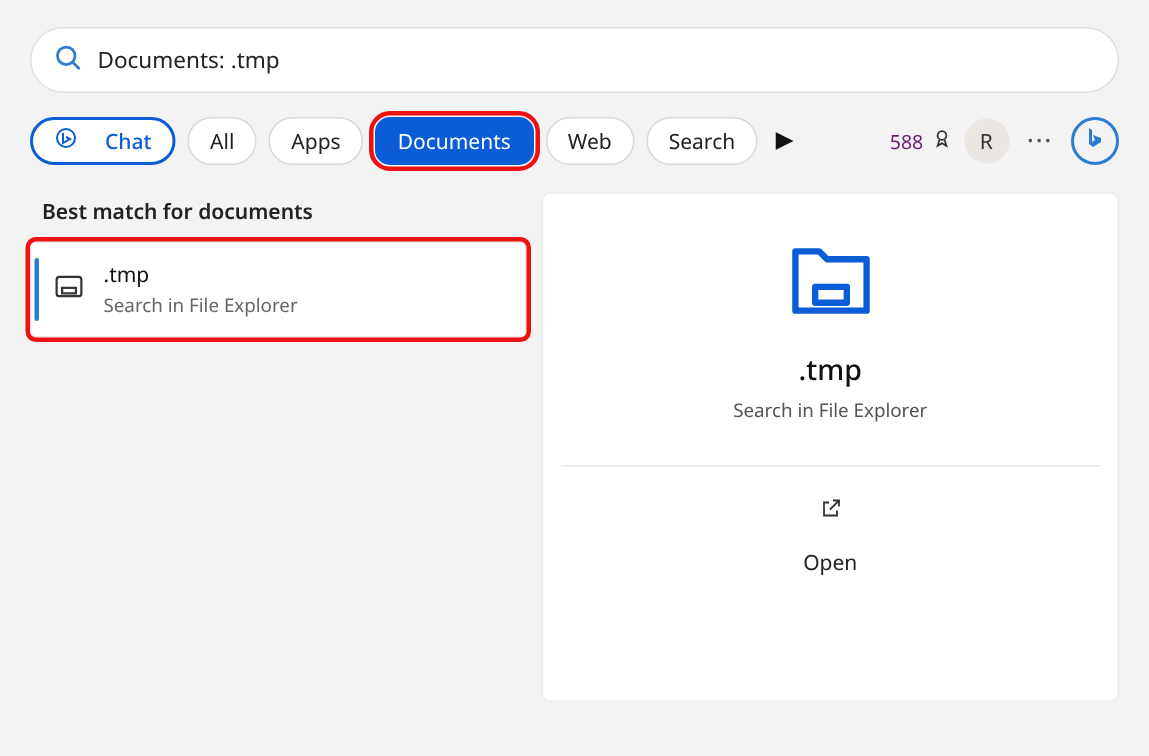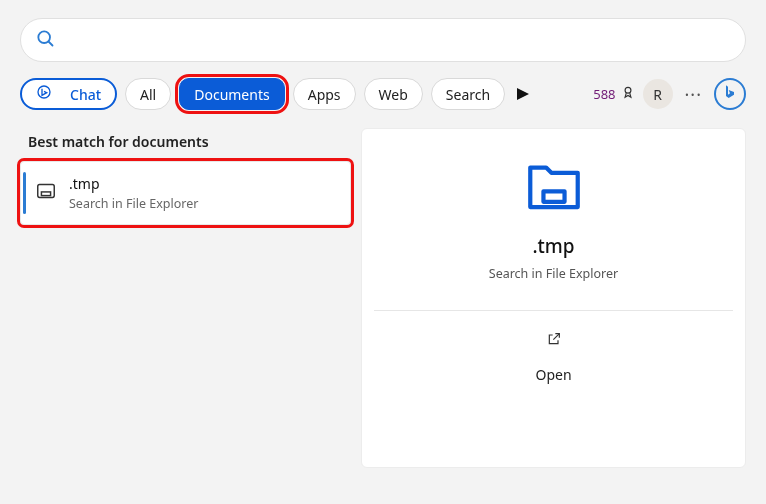--- a/index.html
+++ b/index.html
@@ -91,40 +91,41 @@
 </head>
 <body>
 
 <div class="search-bar">
   <span class="icon">
     <svg width="20" height="20" viewBox="0 0 24 24" fill="none" stroke="#2b7cd3" stroke-width="2.2" stroke-linecap="round">
       <circle cx="11" cy="11" r="7"></circle>
         <line x1="21" y1="21" x2="16.2" y2="16.2"></line>
     </svg>
   </span>
+  <input type="text" value="Documents: .tmp" style="">
 </div>
 
 <div class="filter-row">
   <div class="pill chat">
     <span>
       <svg width="16" height="16" viewBox="0 0 24 24" fill="none" stroke="#0a5cd7" stroke-width="2">
           <circle cx="12" cy="12" r="9"></circle>
           <path d="M9 7v10l7-4-4-2"></path>
         </svg>
     </span>
     <span>Chat</span>
   </div>
   <div class="pill">
       <span>All</span>
     </div>
+  <div class="pill">
+      <span>Apps</span>
+    </div>
   <div class="pill active highlight-red">
       <span>Documents</span>
-    </div>
-  <div class="pill">
-      <span>Apps</span>
     </div>
   <div class="pill">
       <span>Web</span>
     </div>
   <div class="pill">
       <span>Search</span>
     </div>
 
   <div class="play-btn">
     <svg width="12" height="12" viewBox="0 0 10 10">

